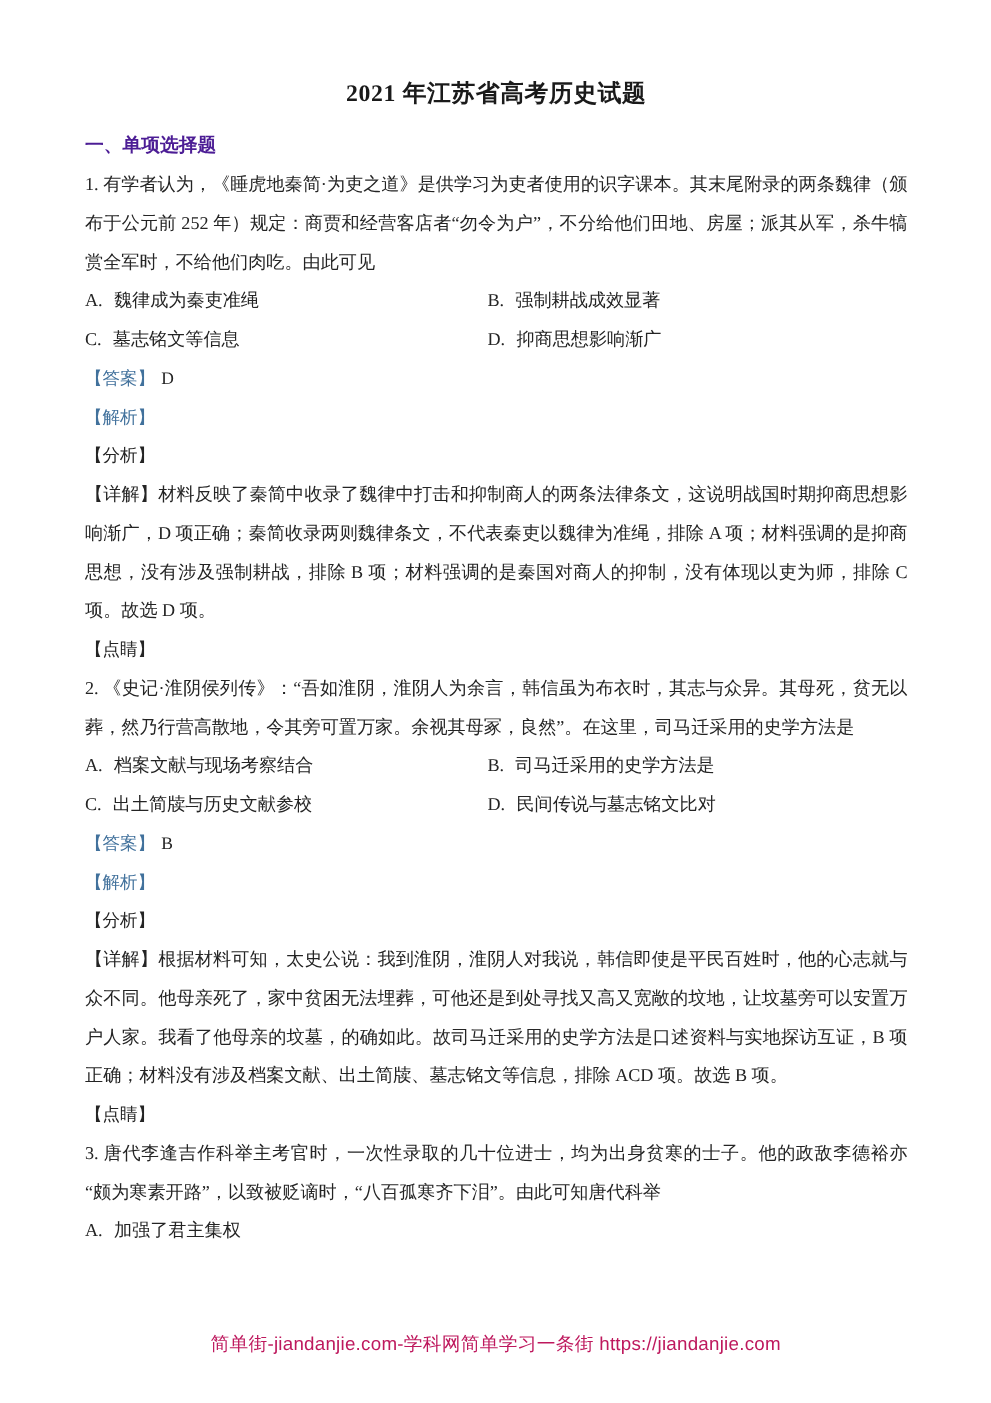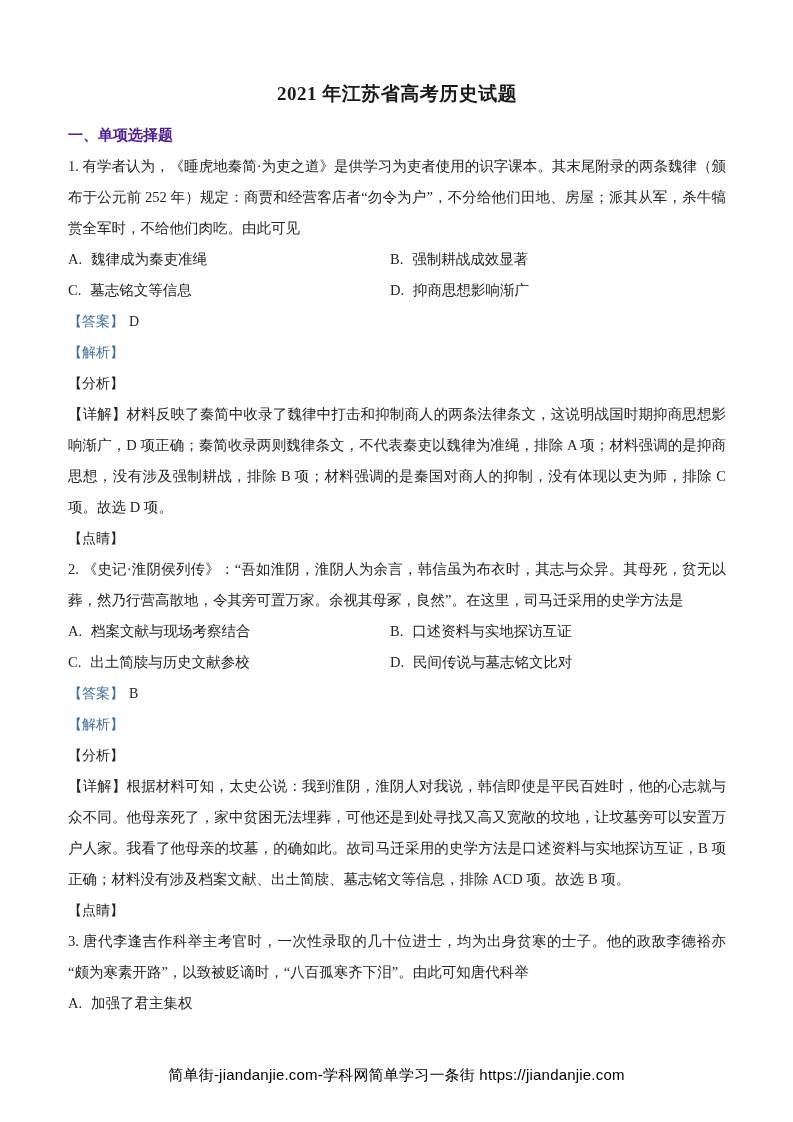--- a/index.html
+++ b/index.html
@@ -9,21 +9,21 @@
   }
   body {
     width: 793px;
     height: 1122px;
     position: relative;
     overflow: hidden;
     font-family: "Liberation Serif", "DejaVu Serif", serif;
     color: #242424;
   }
   .page {
-    padding: 76px 67px 0 68px;
+    padding: 58px 67px 0 68px;
   }
   .doc-title {
     margin: 0 0 8px 0;
     text-align: center;
     font-size: 19px;
     font-weight: bold;
     line-height: 36px;
     color: #1a1a1a;
     letter-spacing: 0.5px;
   }
@@ -69,21 +69,21 @@
     margin-left: 5px;
   }
   .footer {
     position: absolute;
     left: 0;
     right: 0;
     top: 1066px;
     text-align: center;
     font-family: "Liberation Sans", "DejaVu Sans", sans-serif;
     font-size: 15px;
-    color: #000000;
+    color: #be185d;
     letter-spacing: 0.2px;
   }
 </style>
 </head>
 <body>
 
 <div class="page">
 
   <h1 class="doc-title">2021 年江苏省高考历史试题</h1>
 
@@ -124,21 +124,21 @@
     </p>
   </div>
 
   <div>
     <p class="para">2. 《史记·淮阴侯列传》：“吾如淮阴，淮阴人为余言，韩信虽为布衣时，其志与众异。其母死，贫无以葬，然乃行营高散地，令其旁可置万家。余视其母冢，良然”。在这里，司马迁采用的史学方法是</p>
     <div class="opt-row">
       <div class="opt opt-first">
         <span class="opt-key">A.</span><span>档案文献与现场考察结合</span>
       </div>
       <div class="opt">
-        <span class="opt-key">B.</span><span>口述资料与实地探访互证</span>
+        <span class="opt-key">B.</span><span>司马迁采用的史学方法是</span>
       </div>
     </div>
     <div class="opt-row">
       <div class="opt opt-first">
         <span class="opt-key">C.</span><span>出土简牍与历史文献参校</span>
       </div>
       <div class="opt">
         <span class="opt-key">D.</span><span>民间传说与墓志铭文比对</span>
       </div>
     </div>

